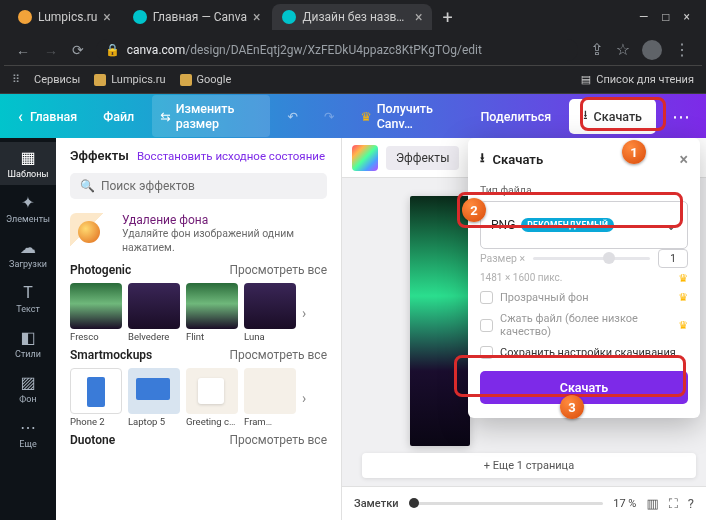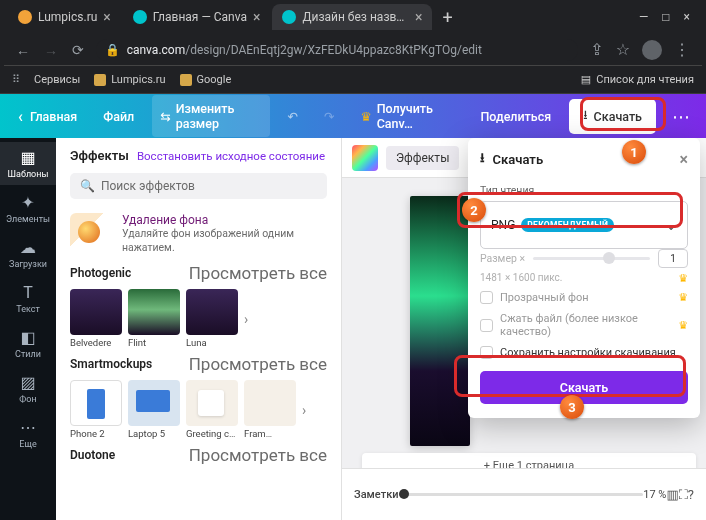--- a/index.html
+++ b/index.html
@@ -47,21 +47,21 @@
 .sp-search { margin: 6px 14px; display: flex; align-items: center; background: #f1f1f3; border-radius: 5px; padding: 6px 10px; gap: 6px; font-size: 12px; color: #6b6b6b; }
 .sp-block { padding: 8px 14px 4px; }
 .bgremove { display: flex; gap: 10px; align-items: flex-start; }
 .bgremove-img { width: 42px; height: 42px; border-radius: 6px; background: linear-gradient(135deg, #fce8ca 40%, #fff 40%); position: relative; flex-shrink: 0; }
 .bgremove-img::after { content: ""; position: absolute; left: 8px; top: 8px; width: 22px; height: 22px; border-radius: 50%; background: radial-gradient(circle at 35% 35%, #ffd970, #e0691a); }
 .bgremove-t { font-size: 12px; font-weight: 400; color: #701a75; }
 .bgremove-d { font-size: 10.5px; color: #6b6b6b; line-height: 1.3; }
 
 .sp-cat { padding: 4px 14px 2px; display: flex; justify-content: space-between; align-items: center; }
 .cat-name { font-size: 12px; font-weight: 600; color: #222; }
-.cat-all { font-size: 17px; color: #6b6b6b; }
+.cat-all { font-size: 12px; color: #6b6b6b; }
 .thumb-row { display: flex; padding: 4px 14px 2px; gap: 6px; align-items: center; }
 .thumb { width: 52px; }
 .thumb-img { width: 52px; height: 46px; border-radius: 4px; background: linear-gradient(180deg, #2a6b3a 0%, #6fb87b 45%, #1a0d26 100%); }
 .thumb-img.purple { background: linear-gradient(180deg, #3a2657, #1a0d26); }
 .thumb-img.mock-phone { background: #fff; border: 1px solid #ddd; position: relative; }
 .thumb-img.mock-phone::after { content: ""; position: absolute; left: 16px; top: 8px; width: 18px; height: 30px; background: #3a7bd8; border-radius: 2px; }
 .thumb-img.mock-laptop { background: #d8e4f0; position: relative; }
 .thumb-img.mock-laptop::after { content: ""; position: absolute; left: 8px; top: 10px; width: 34px; height: 22px; background: #3a7bd8; border-radius: 2px; }
 .thumb-img.mock-card { background: #f5f0e8; position: relative; }
 .thumb-img.mock-card::after { content: ""; position: absolute; left: 12px; top: 10px; width: 26px; height: 26px; background: #fff; border-radius: 3px; box-shadow: 0 1px 3px rgba(0,0,0,0.15); }
@@ -69,21 +69,21 @@
 .thumb-label { font-size: 9.5px; color: #444; text-align: left; margin-top: 2px; white-space: nowrap; overflow: hidden; text-overflow: ellipsis; }
 .row-chevron { color: #888; font-size: 14px; }
 
 .canvas-area { flex: 1; position: relative; background: #f0f0f2; display: flex; flex-direction: column; }
 .canvas-toolbar { display: flex; align-items: center; height: 40px; padding: 0 10px; gap: 8px; background: #fff; border-bottom: 1px solid #e0e0e0; }
 .tb-color { width: 26px; height: 26px; border-radius: 4px; background: linear-gradient(135deg, #ff4d6a, #ffb84d, #4dff9f, #4d9fff, #b84dff); }
 .tb-btn { font-size: 12px; padding: 5px 10px; border-radius: 4px; color: #333; }
 .tb-btn.eff { background: #eceaf0; }
 .canvas-preview { position: absolute; left: 68px; top: 58px; width: 60px; height: 250px; background: linear-gradient(180deg, #0a2a1a 0%, #2bde8e 40%, #1a0d2e 70%, #0a0614 100%); border-radius: 2px; box-shadow: 0 2px 10px rgba(0,0,0,0.2); }
 .addpage { position: absolute; left: 20px; bottom: 42px; right: 10px; text-align: center; font-size: 11px; color: #555; background: #fff; padding: 6px; border-radius: 4px; box-shadow: 0 1px 4px rgba(0,0,0,0.1); }
-.bottombar { position: absolute; bottom: 0; left: 0; right: 0; height: 52px; background: #fff; border-top: 1px solid #e0e0e0; display: flex; align-items: center; padding: 0 12px; font-size: 11px; color: #444; }
+.bottombar { position: absolute; bottom: 0; left: 0; right: 0; height: 34px; background: #fff; border-top: 1px solid #e0e0e0; display: flex; align-items: center; padding: 0 12px; gap: 10px; font-size: 11px; color: #444; }
 .notes { font-weight: 500; }
 .zoom-slider { flex: 1; display: flex; align-items: center; }
 .zs-track { height: 3px; background: #ddd; flex: 1; border-radius: 2px; position: relative; }
 .zs-dot { width: 10px; height: 10px; background: #333; border-radius: 50%; position: absolute; left: 0; top: -4px; }
 .zoom-pct { font-size: 11px; }
 .bb-ico { font-size: 13px; color: #555; }
 
 .dl-popover { position: absolute; right: 6px; top: 0; width: 232px; background: #fff; border-radius: 6px; box-shadow: 0 8px 30px rgba(0,0,0,0.25); z-index: 40; padding: 10px 12px 14px; }
 .dl-head { display: flex; align-items: center; gap: 8px; font-size: 13px; font-weight: 600; color: #222; padding-bottom: 8px; }
 .dl-close { margin-left: auto; color: #888; font-size: 16px; }
@@ -213,20 +213,24 @@
         </div>
       </div>
     </div>
 
     <div class="sp-cat">
       <span class="cat-name">Photogenic</span>
       <span class="cat-all">Просмотреть все</span>
     </div>
     <div class="thumb-row">
       <div class="thumb">
+          <div class="thumb-img"></div>
+          <div class="thumb-label">Fresco</div>
+        </div>
+      <div class="thumb">
           <div class="thumb-img purple"></div>
           <div class="thumb-label">Belvedere</div>
         </div>
       <div class="thumb">
           <div class="thumb-img"></div>
           <div class="thumb-label">Flint</div>
         </div>
       <div class="thumb">
           <div class="thumb-img purple"></div>
           <div class="thumb-label">Luna</div>
@@ -272,21 +276,21 @@
     </div>
     <div class="canvas-preview"></div>
     <div class="addpage">+ Еще 1 страница</div>
 
     <div class="dl-popover">
       <div class="dl-head">
         <span>⭳</span>
         <span>Скачать</span>
         <span class="dl-close">×</span>
       </div>
-      <div class="dl-label">Тип чтения</div>
+      <div class="dl-label">Тип файла</div>
       <div class="dl-select">
         <span>PNG</span>
         <span class="tag">РЕКОМЕНДУЕМЫЙ</span>
       </div>
       <div class="dl-size-row">
         <span class="lbl">Размер ×</span>
         <div class="slider">
             <div class="slider-dot"></div>
           </div>
         <div class="sizebox">1</div>

